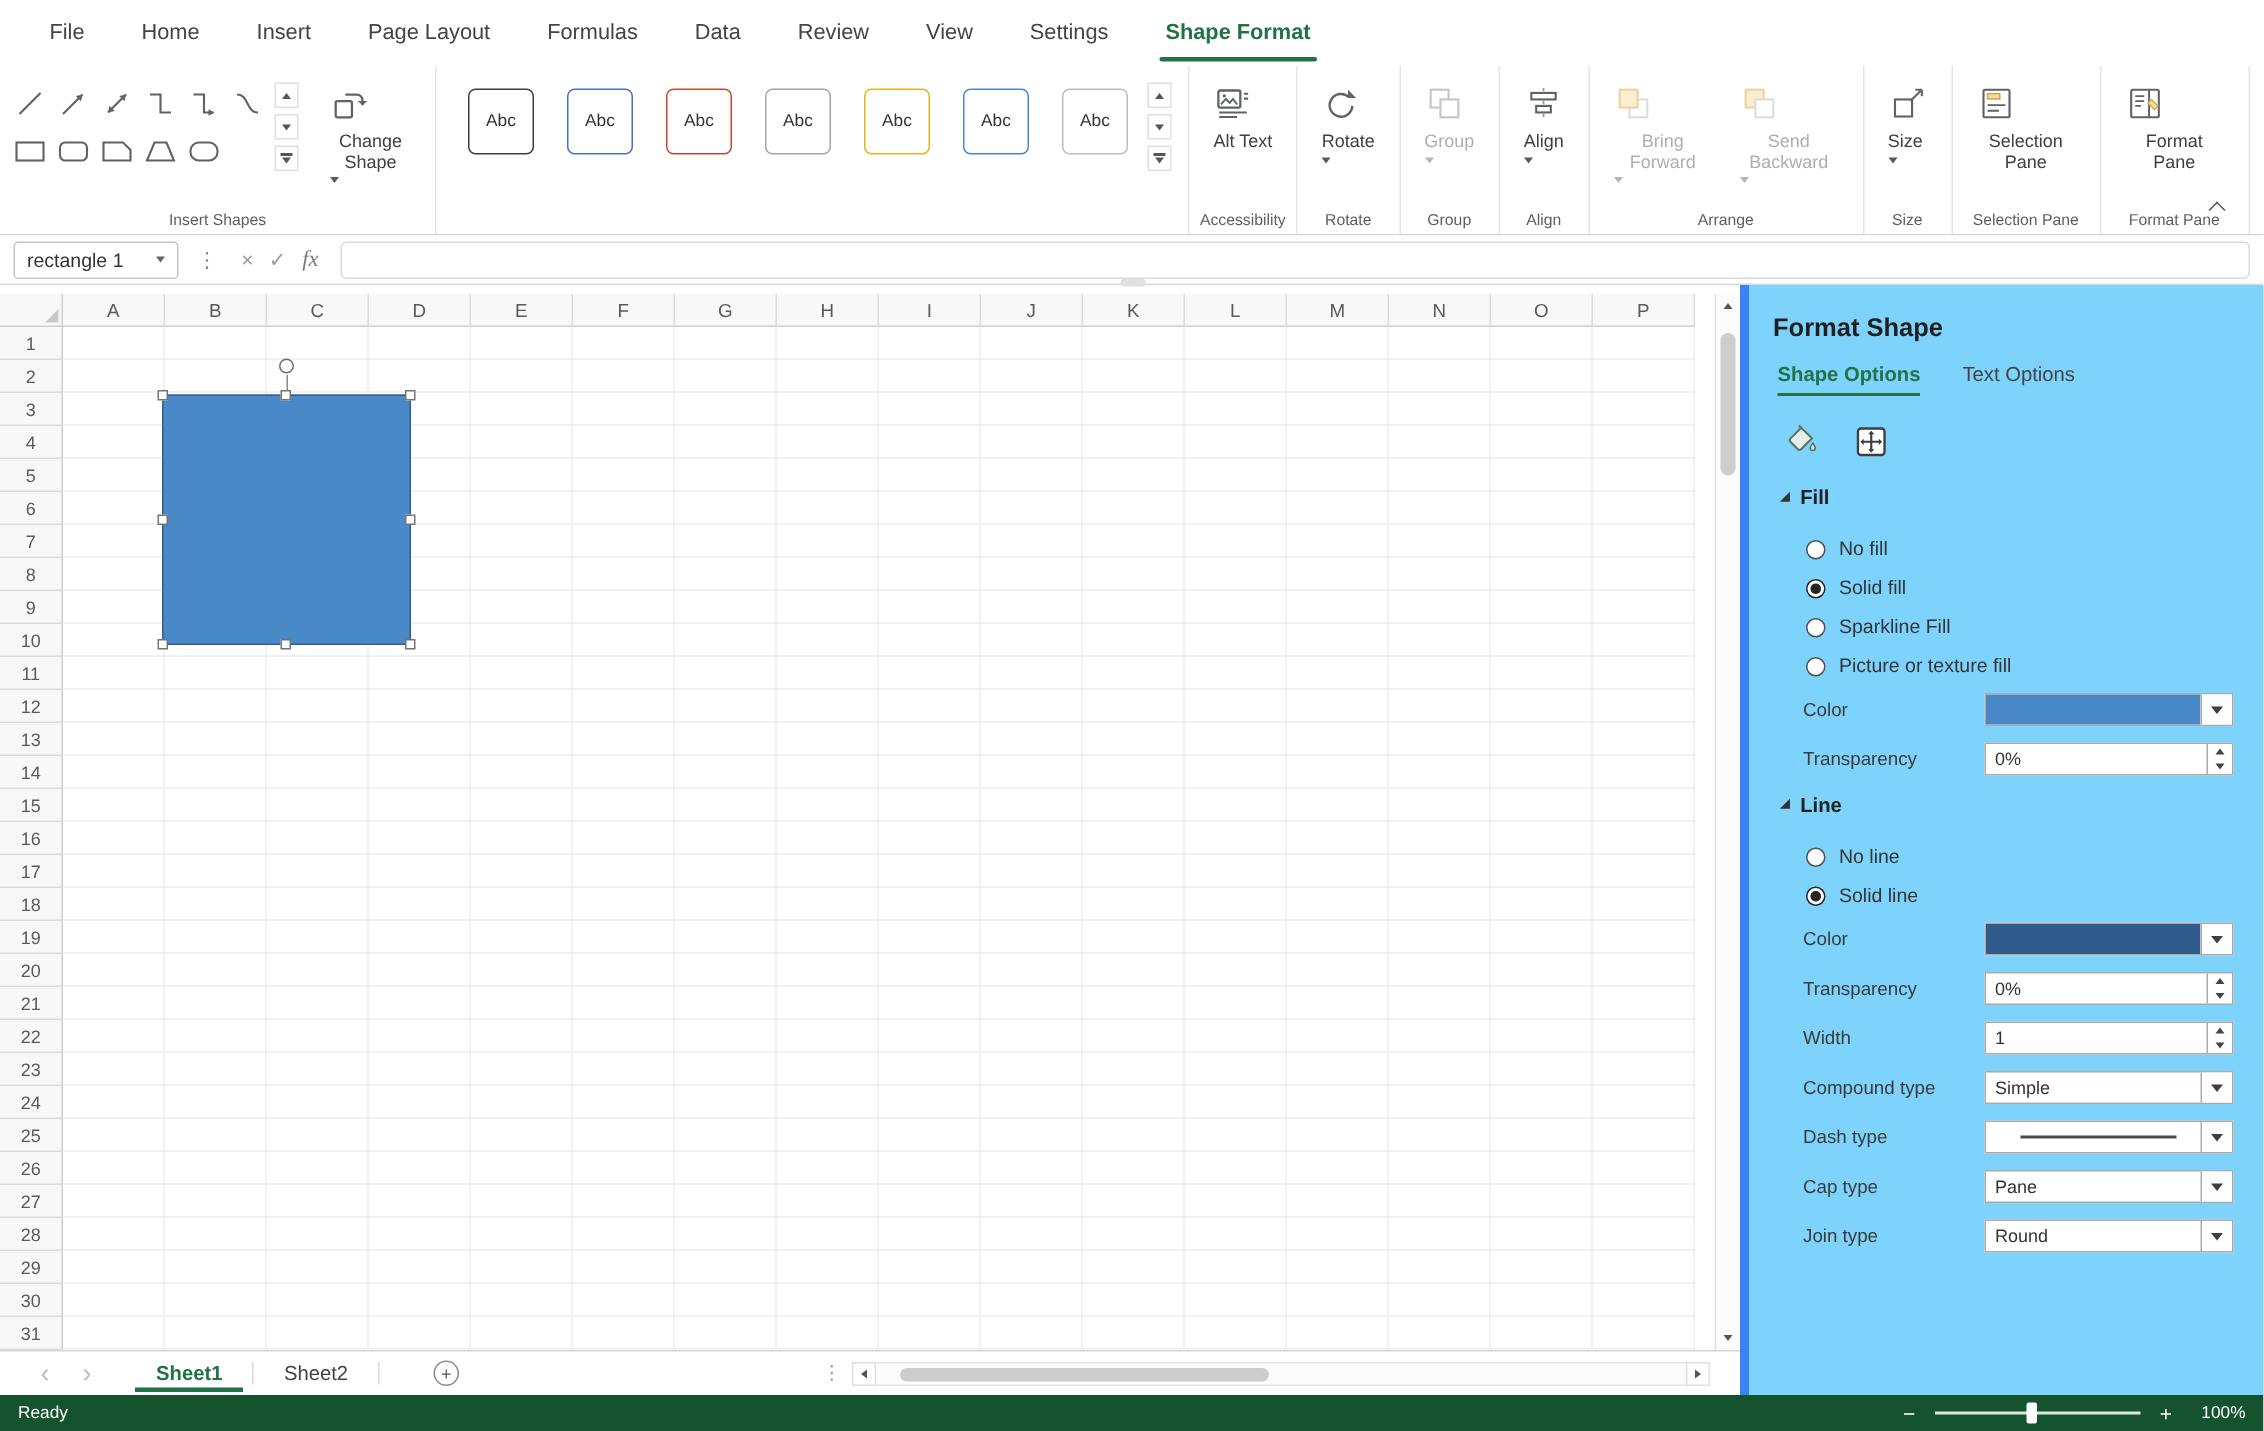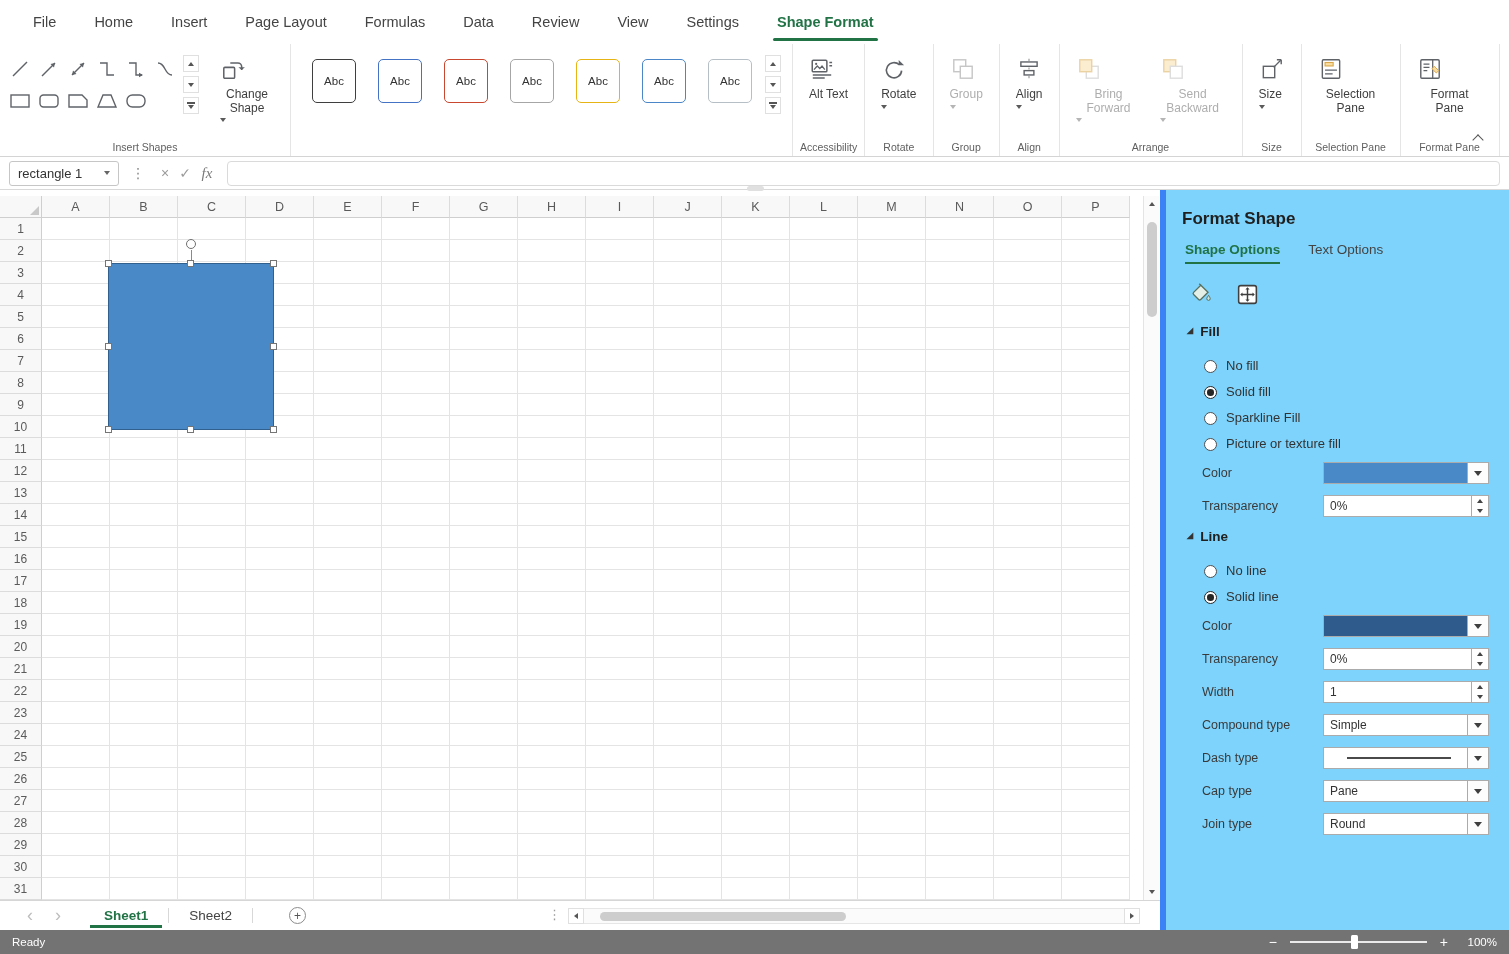--- a/index.html
+++ b/index.html
@@ -120,21 +120,21 @@
   .plus-btn{margin-left:36px;width:17px;height:17px;border:1.2px solid #8c8c8c;border-radius:50%;display:flex;align-items:center;justify-content:center;font-size:12px;color:#555;align-self:center;line-height:1}
   .sdots{position:absolute;left:548px;top:6px;color:#9a9a9a;font-size:13px}
   .hsb{position:absolute;left:568px;top:7px;width:572px;height:16px;display:flex;align-items:stretch}
   .hsb-btn{width:16px;border:1px solid #e0e0e0;background:#fff;display:flex;align-items:center;justify-content:center}
   .h-left{width:0;height:0;border-top:3.5px solid transparent;border-bottom:3.5px solid transparent;border-right:4.5px solid #555}
   .h-right{width:0;height:0;border-top:3.5px solid transparent;border-bottom:3.5px solid transparent;border-left:4.5px solid #555}
   .hsb-track{flex:1;background:#fbfbfb;border-top:1px solid #e6e6e6;border-bottom:1px solid #e6e6e6;position:relative}
   .hsb-thumb{position:absolute;left:16px;top:2.5px;width:246px;height:9px;background:#cdcdcd;border-radius:5px}
 
   
-  .status{position:absolute;top:930px;left:0;width:1509px;height:24px;background:#737373;display:flex;align-items:center;color:#fff;font-size:11.5px;padding:0 12px}
+  .status{position:absolute;top:930px;left:0;width:1509px;height:24px;background:#14532d;display:flex;align-items:center;color:#fff;font-size:11.5px;padding:0 12px}
   .zoom-cluster{margin-left:auto;display:flex;align-items:center;gap:13px}
   .zsign{font-size:14px;line-height:1}
   .ztrack{width:137px;height:2px;background:rgba(255,255,255,.85);position:relative}
   .zthumb{position:absolute;left:45%;top:-6px;width:7px;height:14px;background:#fff;border-radius:1.5px}
   .zpct{width:36px;text-align:right}
   svg{display:block}
 </style>
 </head>
 <body>
 

